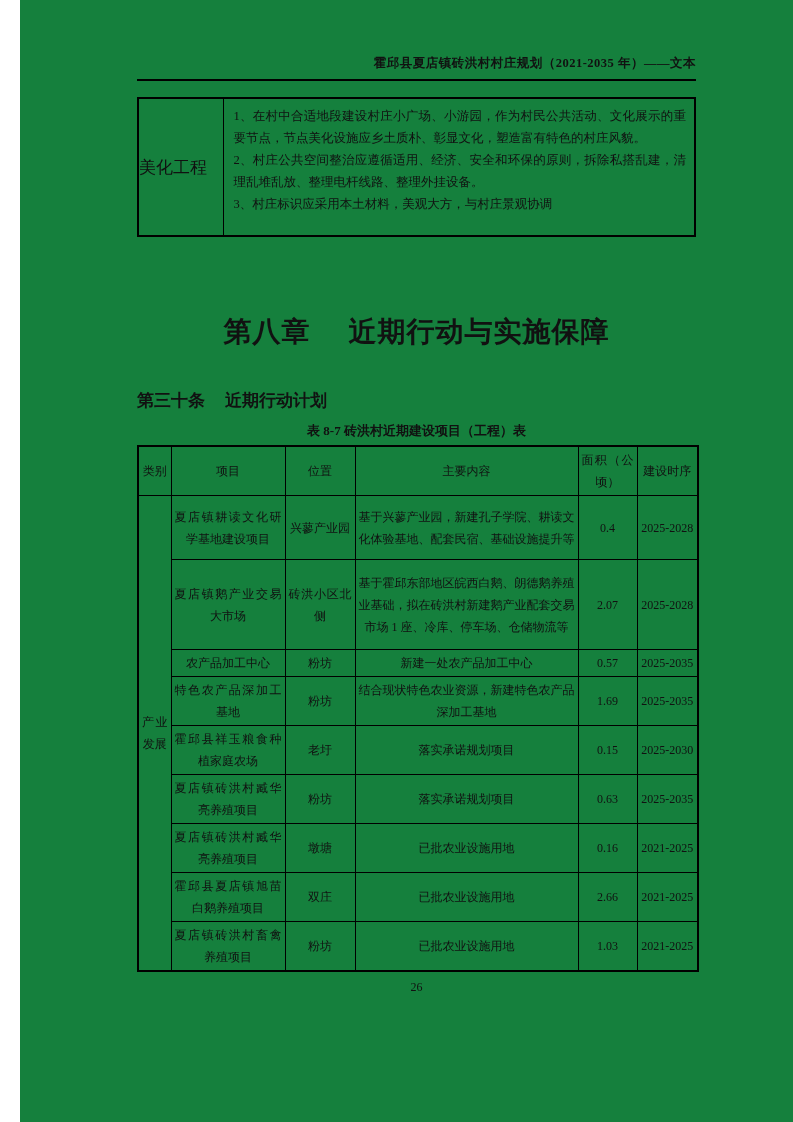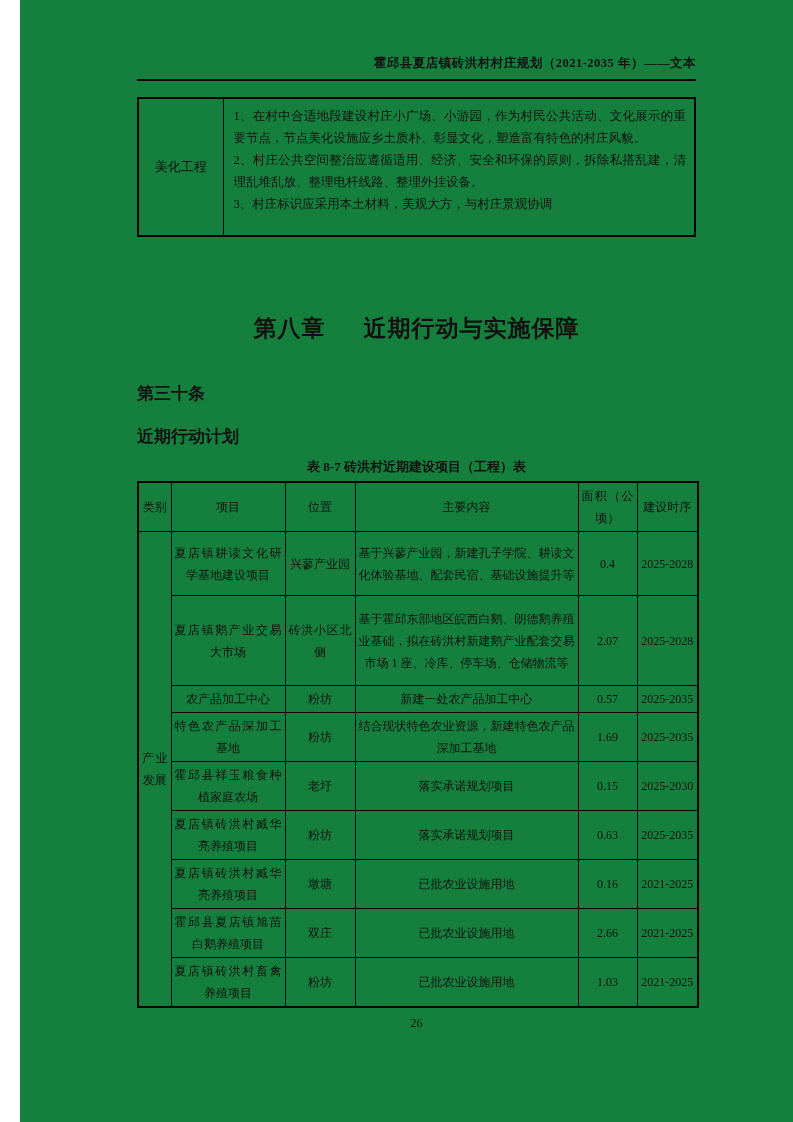--- a/index.html
+++ b/index.html
@@ -34,53 +34,51 @@
   table { border-collapse: collapse; }
   .beautify-table {
     margin-top: 16px;
     width: 559px;
     border: 2px solid #000000;
     table-layout: fixed;
   }
   .beautify-table td { border: 1px solid #000000; vertical-align: middle; }
   .beautify-table .cat {
     width: 85px;
-    text-align: center;
-    font-size: 13px;
+    font-size: 17px;
   }
   .beautify-table .items {
     padding: 6px 8px 20px 10px;
     font-size: 12.5px;
   }
   .beautify-table .items p {
     line-height: 22px;
     text-align: justify;
     text-justify: inter-character;
     word-break: break-all;
   }
 
   
   .chapter-heading {
     margin-top: 76px;
     display: flex;
     justify-content: center;
     align-items: baseline;
     gap: 38px;
-    font-size: 23px;
+    font-size: 28px;
     font-weight: bold;
     letter-spacing: 1px;
   }
   .section-heading {
     margin-top: 38px;
     display: flex;
     align-items: baseline;
     gap: 20px;
     font-size: 17px;
     font-weight: bold;
-    flex-direction: column;
   }
 
   
   .body-paragraph {
     margin-top: 14px;
     font-size: 14.5px;
     line-height: 37px;
     text-indent: 2em;
     text-align: justify;
     word-break: break-all;

